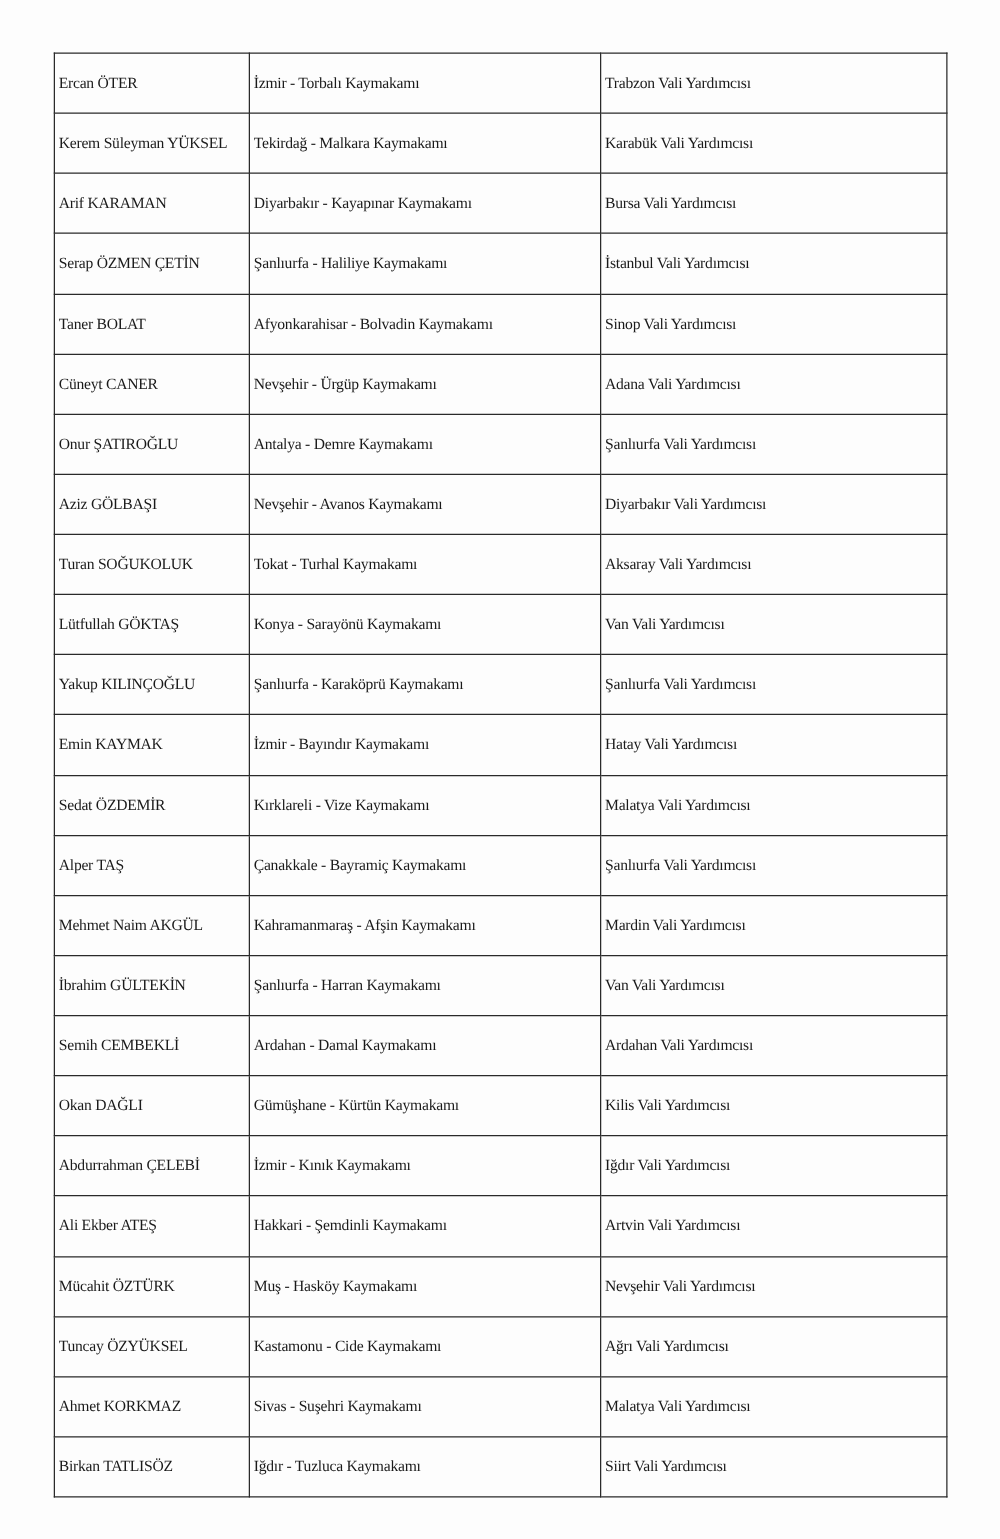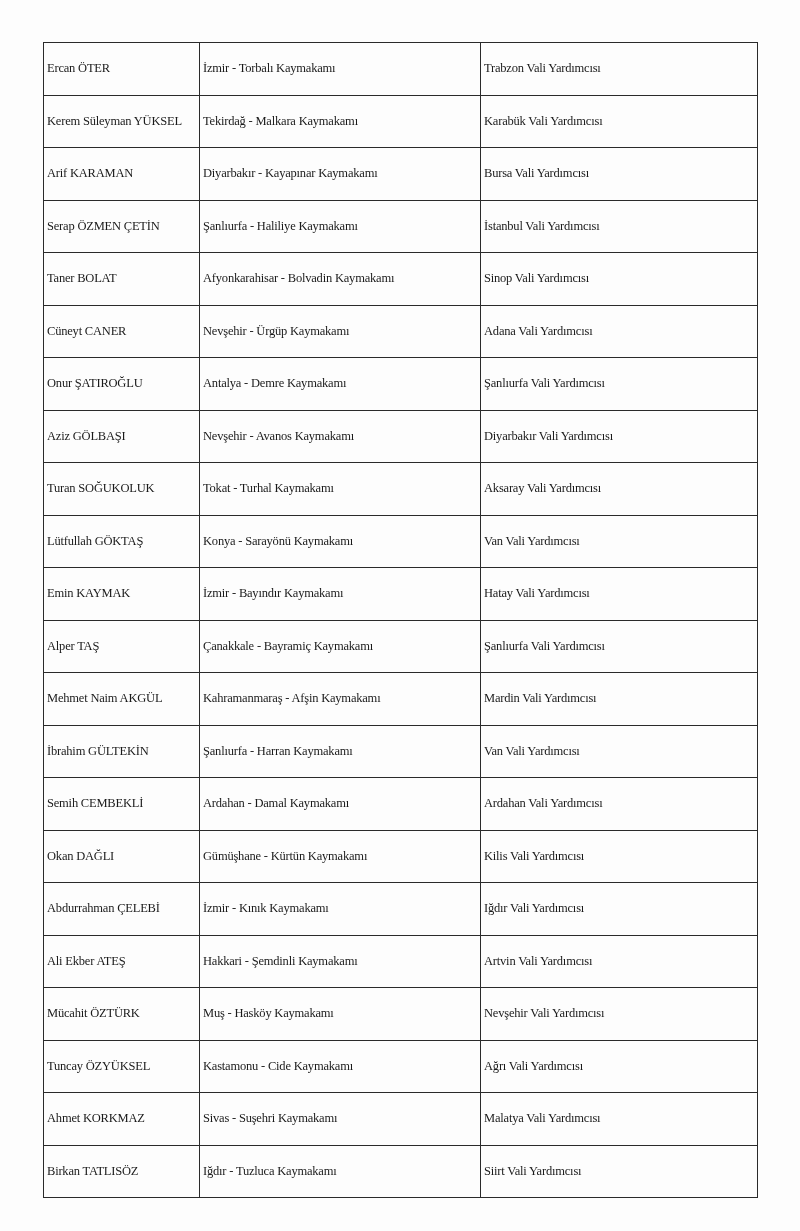--- a/index.html
+++ b/index.html
@@ -81,23 +81,33 @@
           <td>Turan SOĞUKOLUK</td>
           <td>Tokat - Turhal Kaymakamı</td>
           <td>Aksaray Vali Yardımcısı</td>
         </tr>
         <tr>
           <td>Lütfullah GÖKTAŞ</td>
           <td>Konya - Sarayönü Kaymakamı</td>
           <td>Van Vali Yardımcısı</td>
         </tr>
         <tr>
+          <td>Yakup KILINÇOĞLU</td>
+          <td>Şanlıurfa - Karaköprü Kaymakamı</td>
+          <td>Şanlıurfa Vali Yardımcısı</td>
+        </tr>
+        <tr>
           <td>Emin KAYMAK</td>
           <td>İzmir - Bayındır Kaymakamı</td>
           <td>Hatay Vali Yardımcısı</td>
+        </tr>
+        <tr>
+          <td>Sedat ÖZDEMİR</td>
+          <td>Kırklareli - Vize Kaymakamı</td>
+          <td>Malatya Vali Yardımcısı</td>
         </tr>
         <tr>
           <td>Alper TAŞ</td>
           <td>Çanakkale - Bayramiç Kaymakamı</td>
           <td>Şanlıurfa Vali Yardımcısı</td>
         </tr>
         <tr>
           <td>Mehmet Naim AKGÜL</td>
           <td>Kahramanmaraş - Afşin Kaymakamı</td>
           <td>Mardin Vali Yardımcısı</td>

